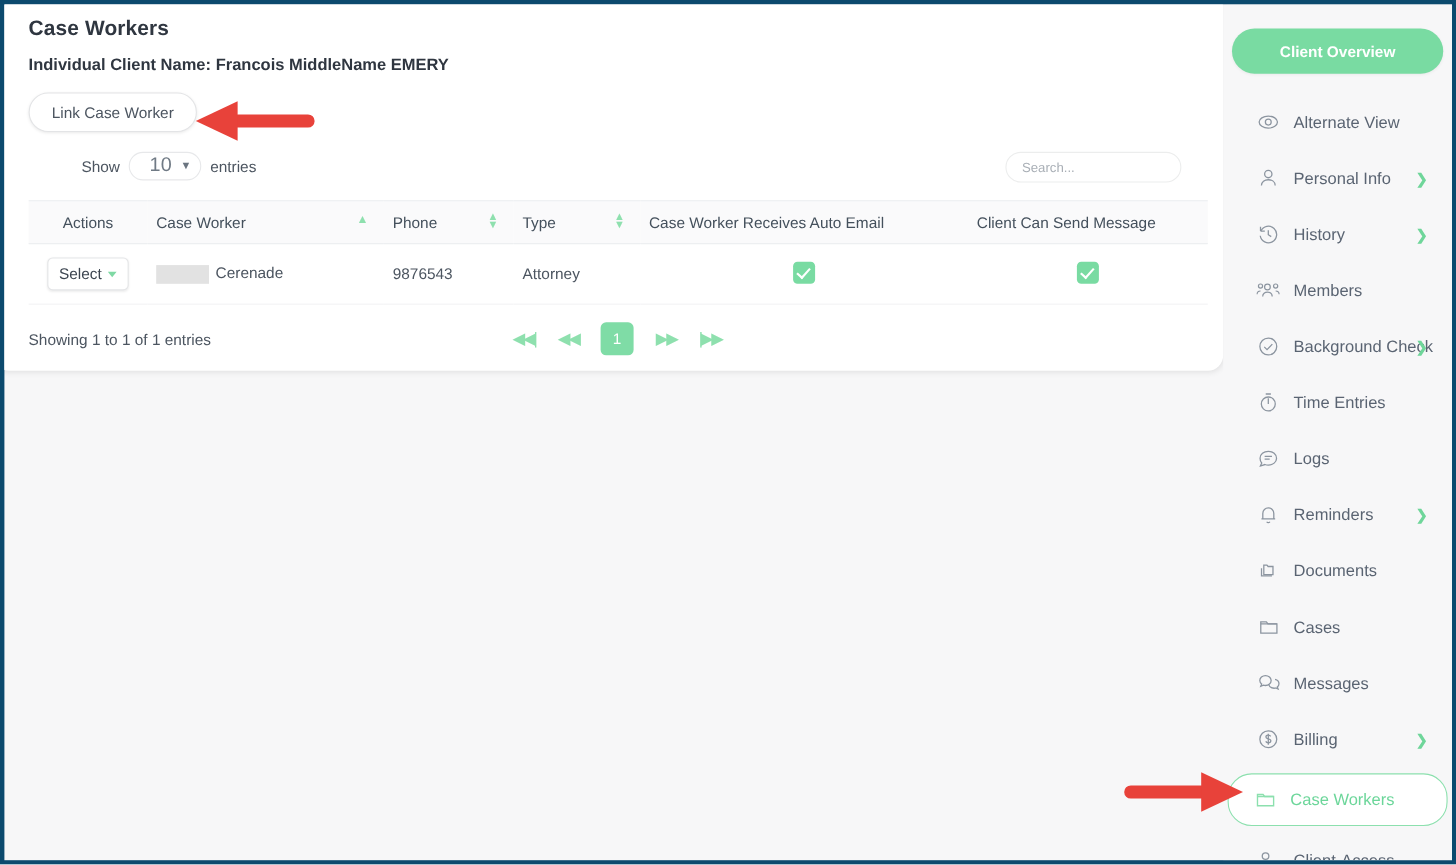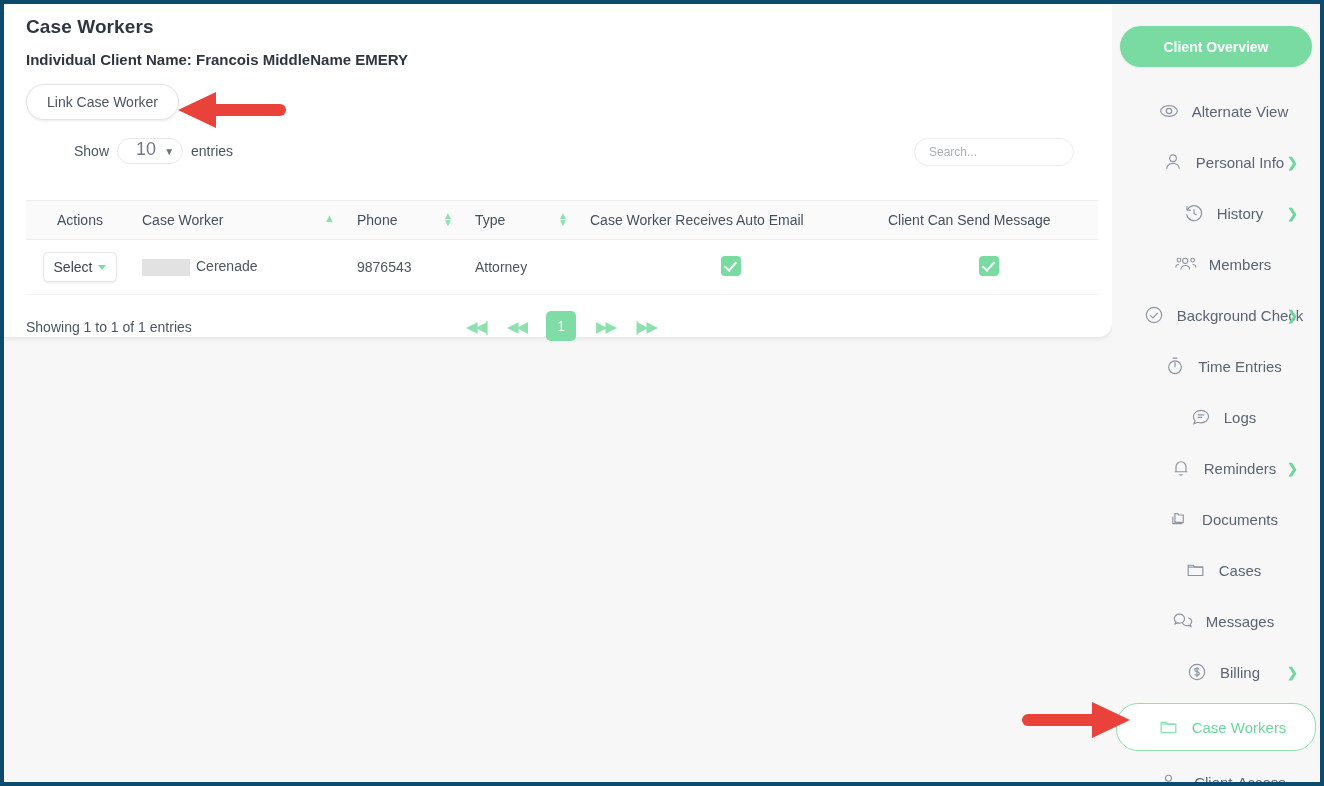--- a/index.html
+++ b/index.html
@@ -112,21 +112,21 @@
     padding: 0 14px;
     font-family: "Liberation Sans", sans-serif;
     outline: none;
   }
   .search-box::placeholder { color: #a9afb6; font-style: normal; }
 
   
   table.data-table {
     width: 1072px;
     border-collapse: collapse;
-    margin-top: 28px;
+    margin-top: 10px;
     table-layout: fixed;
   }
   table.data-table thead th {
     background: #fafafb;
     font-size: 14px;
     font-weight: normal;
     color: #44505c;
     text-align: left;
     padding: 11px 8px 11px 8px;
     border-bottom: 1px solid #eceef0;
@@ -269,21 +269,20 @@
   }
   .nav-list { margin-top: 24px; }
   .nav-item {
     position: relative;
     height: 40px;
     display: flex;
     align-items: center;
     padding: 0 10px 0 24px;
     margin-bottom: 11px;
     cursor: pointer;
-    justify-content: center;
   }
   .nav-item .nav-icon {
     width: 22px; height: 22px;
     flex: 0 0 22px;
     color: #8c95a0;
     display: flex;
     align-items: center;
     justify-content: center;
   }
   .nav-item .nav-label {

